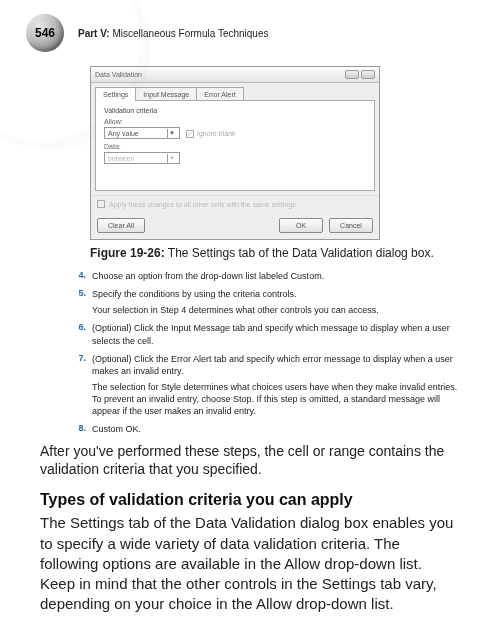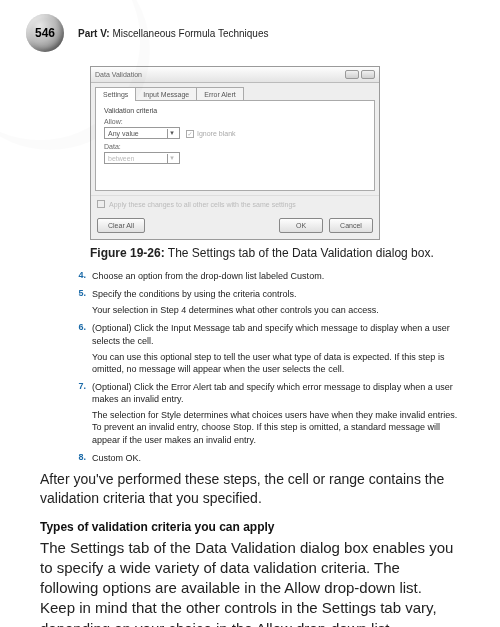--- a/index.html
+++ b/index.html
@@ -140,21 +140,21 @@
       font-size: 9px;
       flex-shrink: 0;
       text-align: right;
       margin-right: 6px;
     }
     .step .txt { flex: 1; font-size: 9px; line-height: 1.35; }
     .followup { margin-top: 4px; }
     .after-para { margin: 4px 40px 12px 40px; font-size: 14px; line-height: 1.35; }
     h2.section {
       margin: 6px 40px 4px 40px;
-      font-size: 12px;
+      font-size: 16px;
       font-weight: bold;
       font-family: "Trebuchet MS", Arial, sans-serif;
       color: #101010;
     }
     .body-para { margin: 0 40px 0 40px; font-size: 15px; line-height: 1.35; }
   </style>
 </head>
 <body>
 
 <div class="curve"></div>
@@ -238,21 +238,20 @@
     <div class="num">5.</div>
     <div class="txt">
       <div>Specify the conditions by using the criteria controls.</div>
       <div class="followup">Your selection in Step 4 determines what other controls you can access.</div>
     </div>
   </div>
   <div class="step">
     <div class="num">6.</div>
     <div class="txt">
       <div>(Optional) Click the Input Message tab and specify which message to display when a user selects the cell.</div>
-      <div class="followup">You can use this optional step to tell the user what type of data is expected. If this step is omitted, no message will appear when the user selects the cell.</div>
     </div>
   </div>
   <div class="step">
     <div class="num">7.</div>
     <div class="txt">
       <div>(Optional) Click the Error Alert tab and specify which error message to display when a user makes an invalid entry.</div>
       <div class="followup">The selection for Style determines what choices users have when they make invalid entries. To prevent an invalid entry, choose Stop. If this step is omitted, a standard message will appear if the user makes an invalid entry.</div>
     </div>
   </div>
   <div class="step">

